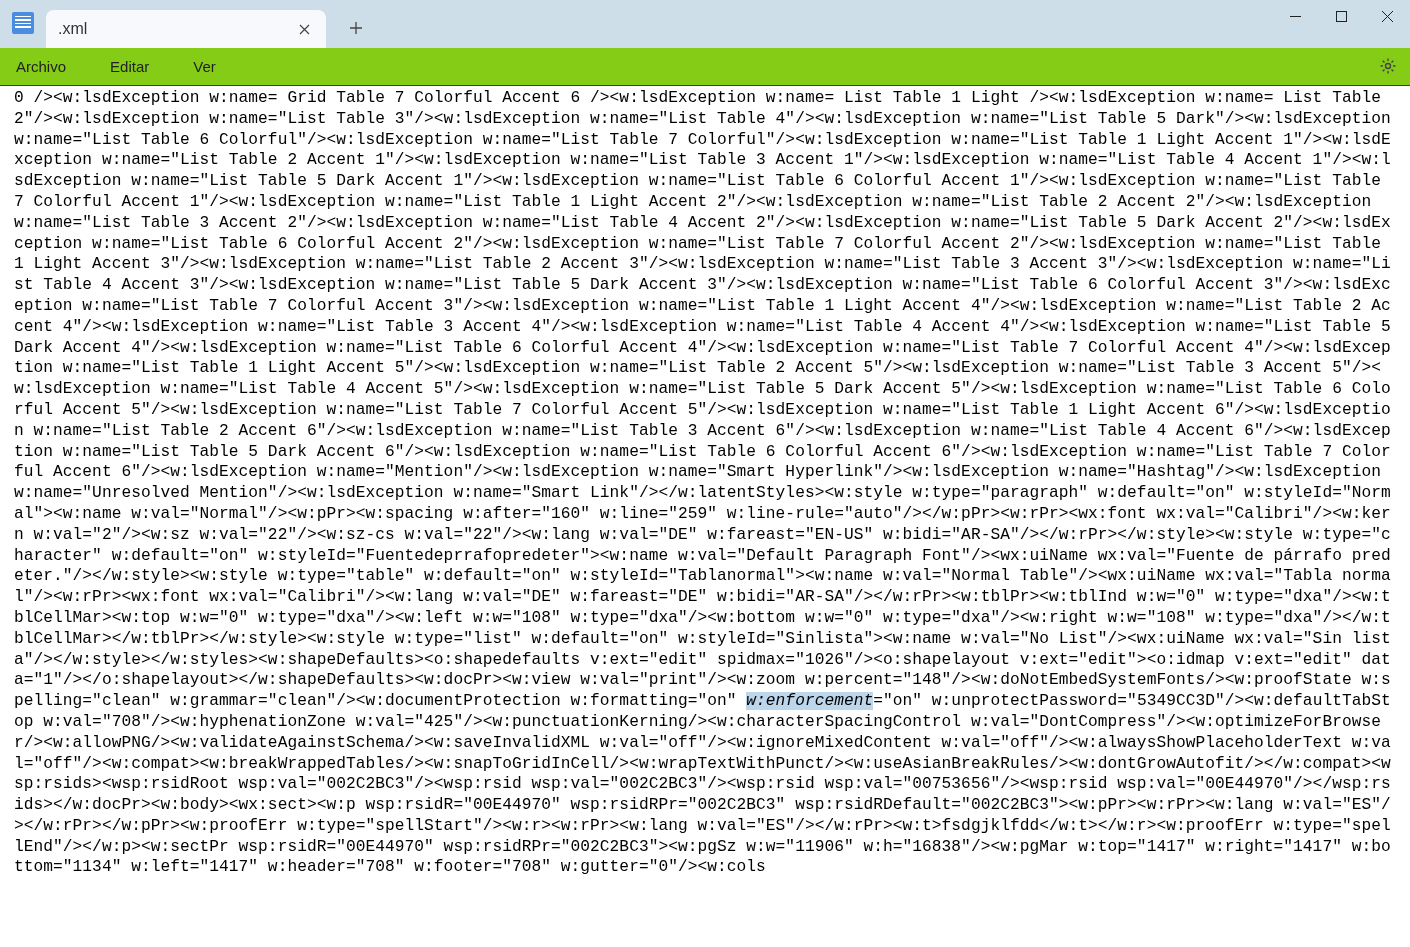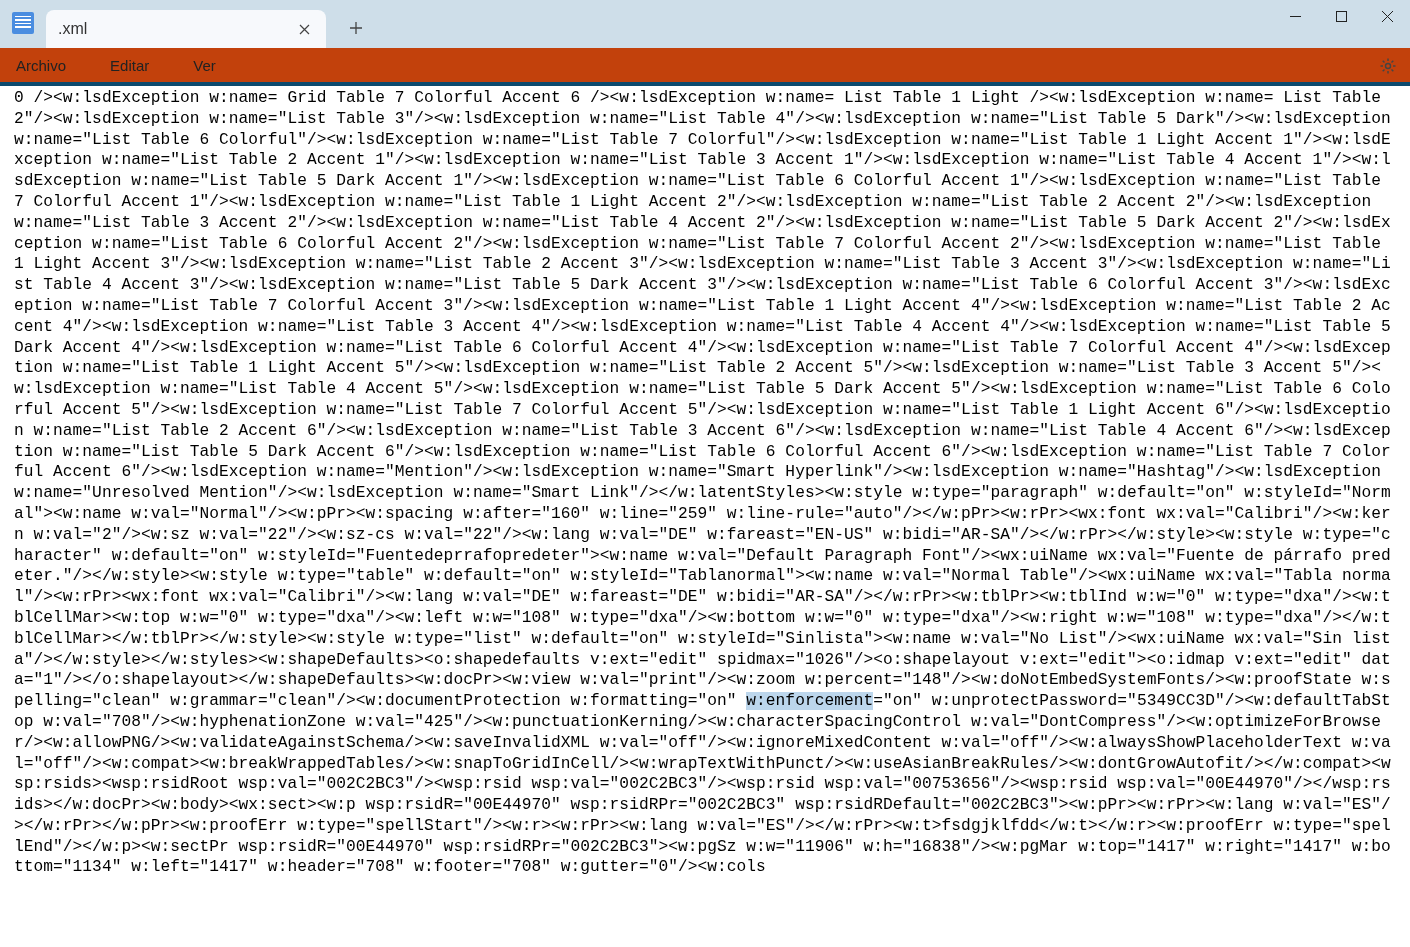--- a/index.html
+++ b/index.html
@@ -76,49 +76,50 @@
   width: 46px;
   height: 32px;
   display: flex;
   align-items: center;
   justify-content: center;
   cursor: pointer;
 }
 .win-btn svg { stroke: #222; fill: none; }
 .menubar {
   height: 38px;
-  background: #c2410c;
+  background: #84cc16;
   display: flex;
   align-items: center;
   padding: 0 8px;
   gap: 28px;
   font-size: 15px;
   color: #222;
   position: relative;
-  border-bottom: 4px solid #0c4a6e;
+  border-bottom: 1px solid #0c4a6e;
 }
 .menu-item { padding: 4px 8px; cursor: pointer; }
 .settings-gear {
   position: absolute;
   right: 12px;
   top: 8px;
   cursor: pointer;
 }
 .editor {
   padding: 2px 14px 0 14px;
   font-family: "Consolas", "Courier New", monospace;
   font-size: 16.2px;
   line-height: 20.8px;
   color: #000;
   white-space: pre-wrap;
   word-break: break-all;
   letter-spacing: 0.05px;
 }
 .hl {
   background: #bcd6ec;
+  font-style: italic;
 }
 </style>
 </head>
 <body>
 
 <div class="titlebar">
   <div class="app-icon"></div>
   <div class="tab">
     <span>         .xml</span>
     <span class="tab-close">

